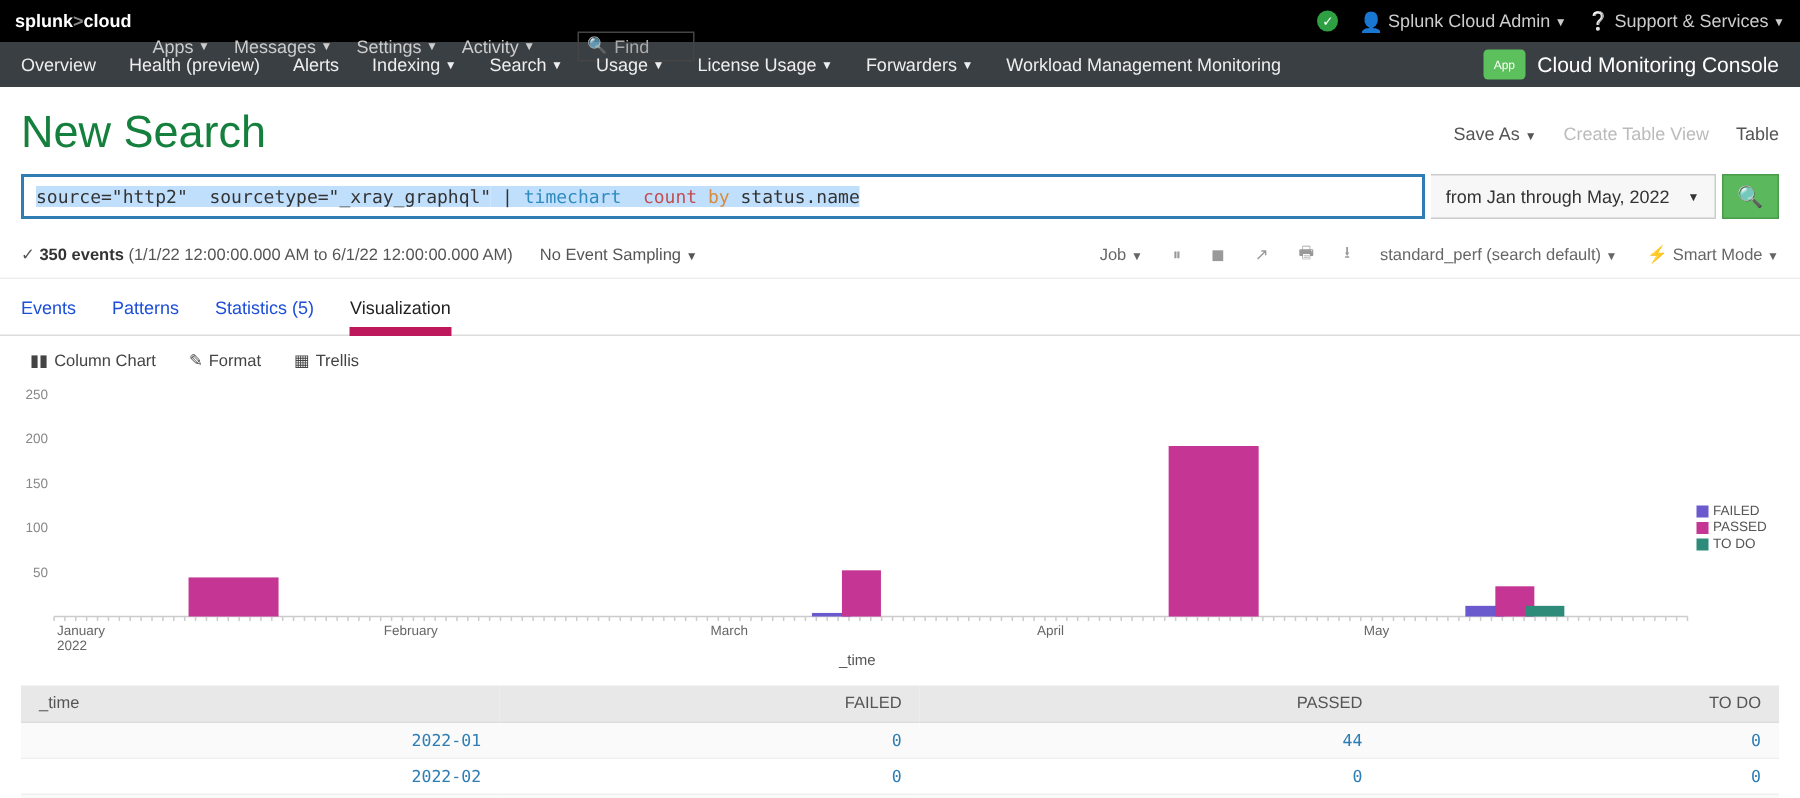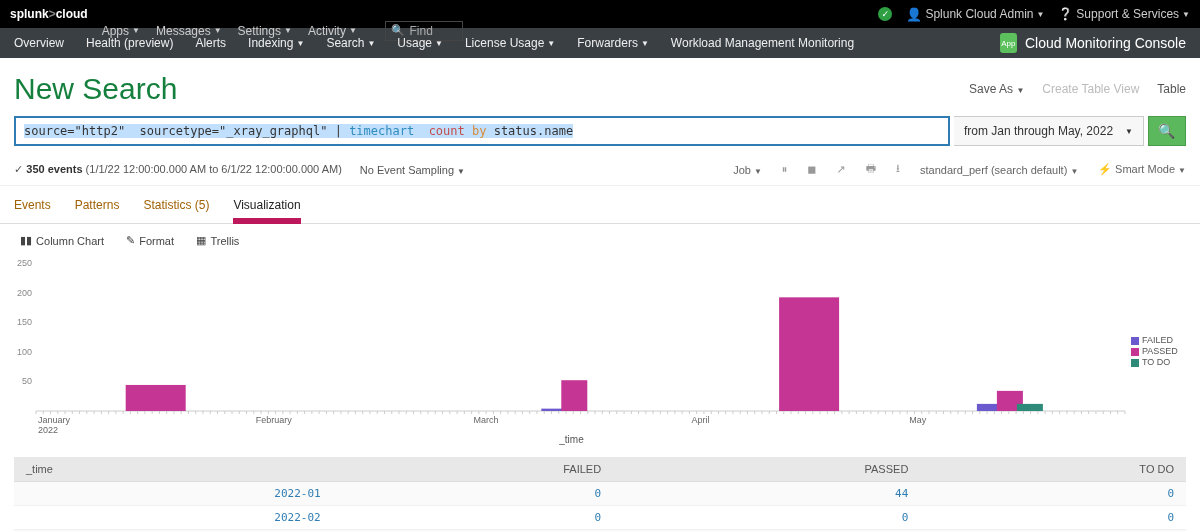--- a/index.html
+++ b/index.html
@@ -15,21 +15,21 @@
 .topbar .find { margin-left: 12px; display: flex; align-items: center; border: 1px solid #444; padding: 2px 6px; color: #aaa; width: 78px; }
 .topbar .find .icon { margin-right: 4px; font-size: 11px; }
 .topbar .right { margin-left: auto; display: flex; align-items: center; gap: 14px; }
 .topbar .check { width: 14px; height: 14px; background: #2ea043; border-radius: 50%; display: flex; align-items: center; justify-content: center; color: #fff; font-size: 9px; }
 .topbar .user-icon { font-size: 13px; }
 
 
 .navbar { background: #3a3f44; color: #eee; height: 30px; display: flex; align-items: center; padding: 0 14px; font-size: 12px; gap: 22px; }
 .navbar .nav-item { cursor: pointer; display: flex; align-items: center; gap: 3px; }
 .navbar .right { margin-left: auto; display: flex; align-items: center; gap: 8px; color: #fff; font-size: 14px; }
-.navbar .app-icon { width: 17px; height: 20px; background: #5cc05c; border-radius: 3px; display: flex; align-items: center; justify-content: center; font-size: 8px; color: #fff; }
+.navbar .app-icon { width: 28px; height: 20px; background: #5cc05c; border-radius: 3px; display: flex; align-items: center; justify-content: center; font-size: 8px; color: #fff; }
 
 
 .page-header { display: flex; align-items: center; padding: 14px 14px 10px; }
 .page-title { font-size: 30px; font-weight: 300; color: #15803d; }
 .page-actions { margin-left: auto; display: flex; gap: 18px; align-items: center; font-size: 12px; color: #555; }
 .page-actions .disabled { color: #bbb; }
 
 
 .search-row { display: flex; padding: 0 14px 8px; gap: 4px; }
 .spl-input { flex: 1; border: 2px solid #2f7db3; padding: 6px 8px; font-family: Consolas, monospace; font-size: 12px; background: #fff; }
@@ -43,21 +43,21 @@
 .search-btn { background: #5cb85c; color: #fff; width: 38px; display: flex; align-items: center; justify-content: center; border: 1px solid #4a9c4a; font-size: 14px; }
 
 
 .status-bar { display: flex; align-items: center; padding: 6px 14px; font-size: 11px; color: #555; gap: 18px; border-bottom: 1px solid #eee; }
 .status-bar .events b { color: #333; }
 .status-bar .right-controls { margin-left: auto; display: flex; align-items: center; gap: 20px; color: #666; }
 .status-bar .icon { color: #999; font-size: 11px; }
 
 
 .tabs { display: flex; gap: 24px; padding: 6px 14px 0; border-bottom: 1px solid #ddd; font-size: 12px; }
-.tab { padding: 6px 0; cursor: pointer; color: #a16207; }
+.tab { padding: 6px 0; cursor: pointer; color: #1d4ed8; }
 .tab.active { color: #222; border-bottom: 6px solid #be185d; margin-bottom: -1px; font-weight: 500; }
 
 
 .vis-toolbar { display: flex; gap: 22px; padding: 10px 20px; font-size: 11px; color: #444; }
 .vis-toolbar .item { display: flex; align-items: center; gap: 4px; cursor: pointer; }
 
 
 .chart-wrap { padding: 0 14px 4px; display: flex; }
 .chart-svg { flex: 1; }
 .legend { width: 55px; padding-top: 78px; font-size: 9px; line-height: 11px; color: #555; }

